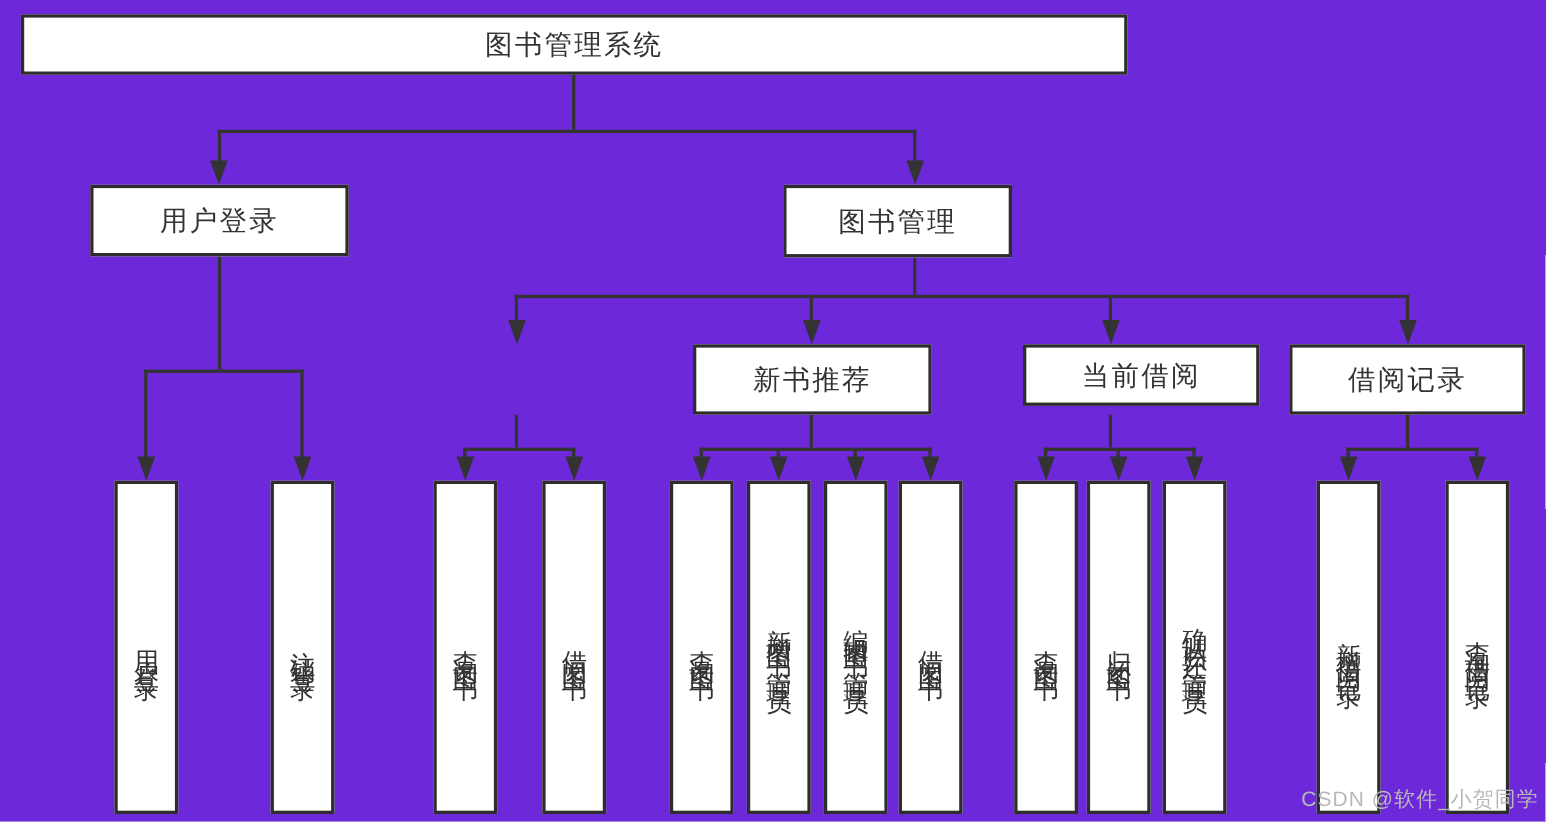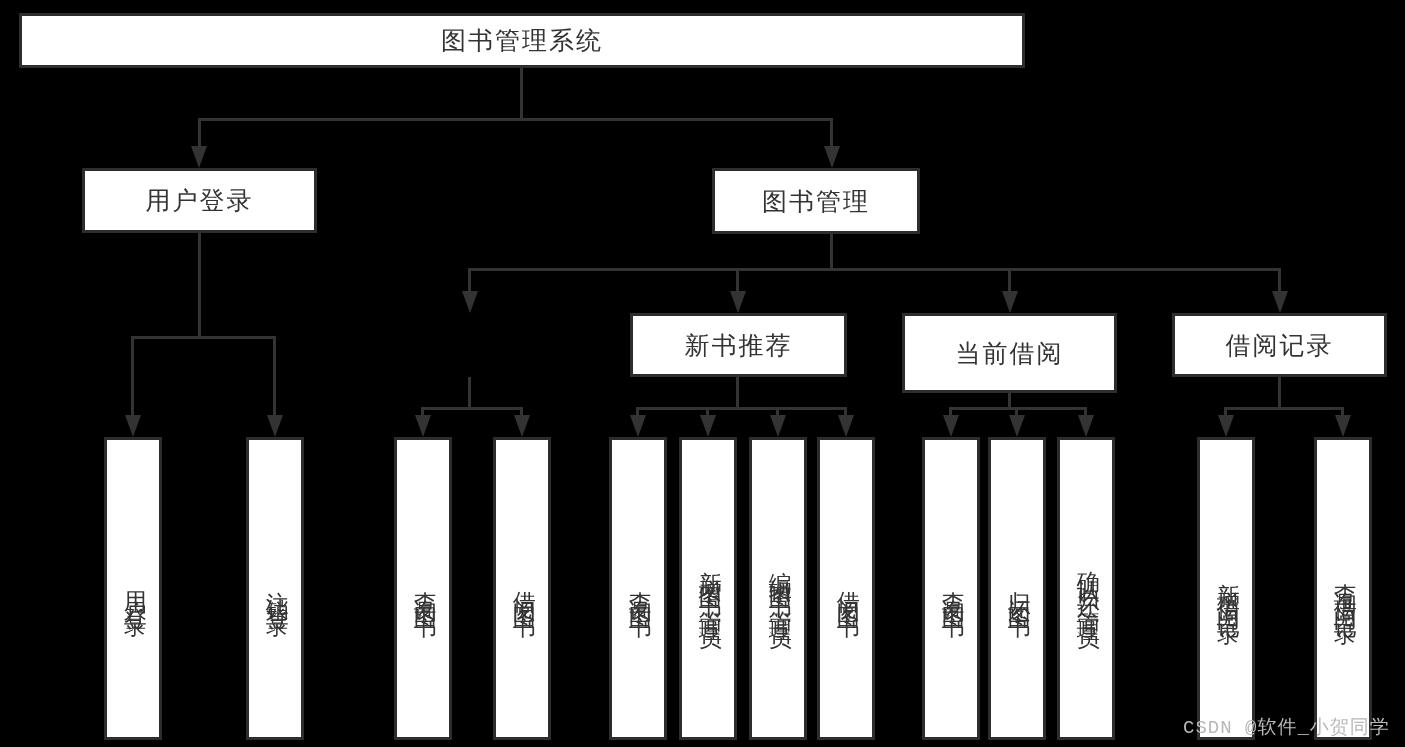--- a/index.html
+++ b/index.html
@@ -1,18 +1,18 @@
 <!DOCTYPE html>
 <html><head>
 <meta charset="utf-8">
 <style>
   html,body{margin:0;padding:0;background:#ffffff;}
   .stage{
-    position:relative;width:1405px;height:747px;background:#000000;overflow:hidden;
-    font-family:Liberation Mono, monospace;color:#333333;
+    position:relative;width:1405px;height:747px;background:#6d28d9;overflow:hidden;
+    font-family:Liberation Sans, sans-serif;color:#333333;
   }
   .box{
     position:absolute;box-sizing:border-box;border:3px solid #2d2d2d;background:#ffffff;
     display:flex;align-items:center;justify-content:center;
     font-size:25px;letter-spacing:2px;color:#333333;white-space:nowrap;
   }
   .leaf{
     writing-mode:vertical-rl;text-orientation:mixed;
     font-size:23px;letter-spacing:8px;line-height:1.1;
   }
@@ -92,21 +92,21 @@
   <div class="ahead" style="left:1218px;top:415px"></div>
   <div class="vline" style="left:1341px;top:407px;height:10px"></div>
   <div class="ahead" style="left:1335px;top:415px"></div>
 
   <div class="box" style="left:19px;top:13px;width:1006px;height:55px">图书管理系统</div>
 
   <div class="box" style="left:82px;top:168px;width:235px;height:65px">用户登录</div>
   <div class="box" style="left:712px;top:168px;width:208px;height:66px">图书管理</div>
 
   <div class="box" style="left:630px;top:313px;width:217px;height:64px">新书推荐</div>
-  <div class="box" style="left:902px;top:313px;width:215px;height:80px">当前借阅</div>
+  <div class="box" style="left:930px;top:313px;width:215px;height:56px">当前借阅</div>
   <div class="box" style="left:1172px;top:313px;width:215px;height:64px">借阅记录</div>
 
   <div class="box leaf" style="left:104px;top:437px;width:58px;height:303px">用户登录</div>
   <div class="box leaf" style="left:246px;top:437px;width:58px;height:303px">注销登录</div>
 
   <div class="box leaf" style="left:394px;top:437px;width:58px;height:303px">查询图书</div>
   <div class="box leaf" style="left:493px;top:437px;width:58px;height:303px">借阅图书</div>
 
   <div class="box leaf" style="left:609px;top:437px;width:58px;height:303px">查询图书</div>
   <div class="box leaf" style="left:679px;top:437px;width:58px;height:303px">新增图书（管理员）</div>

